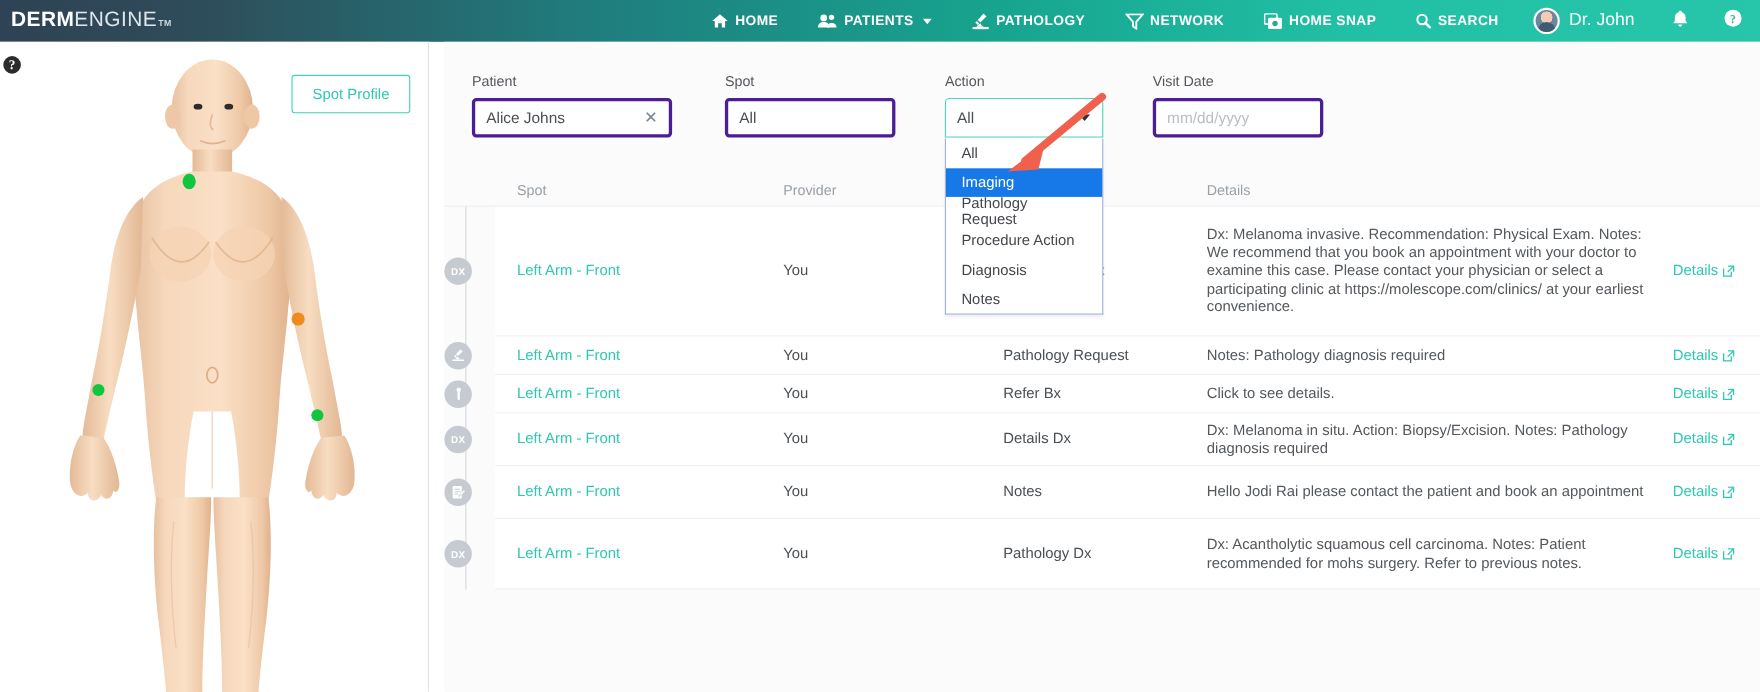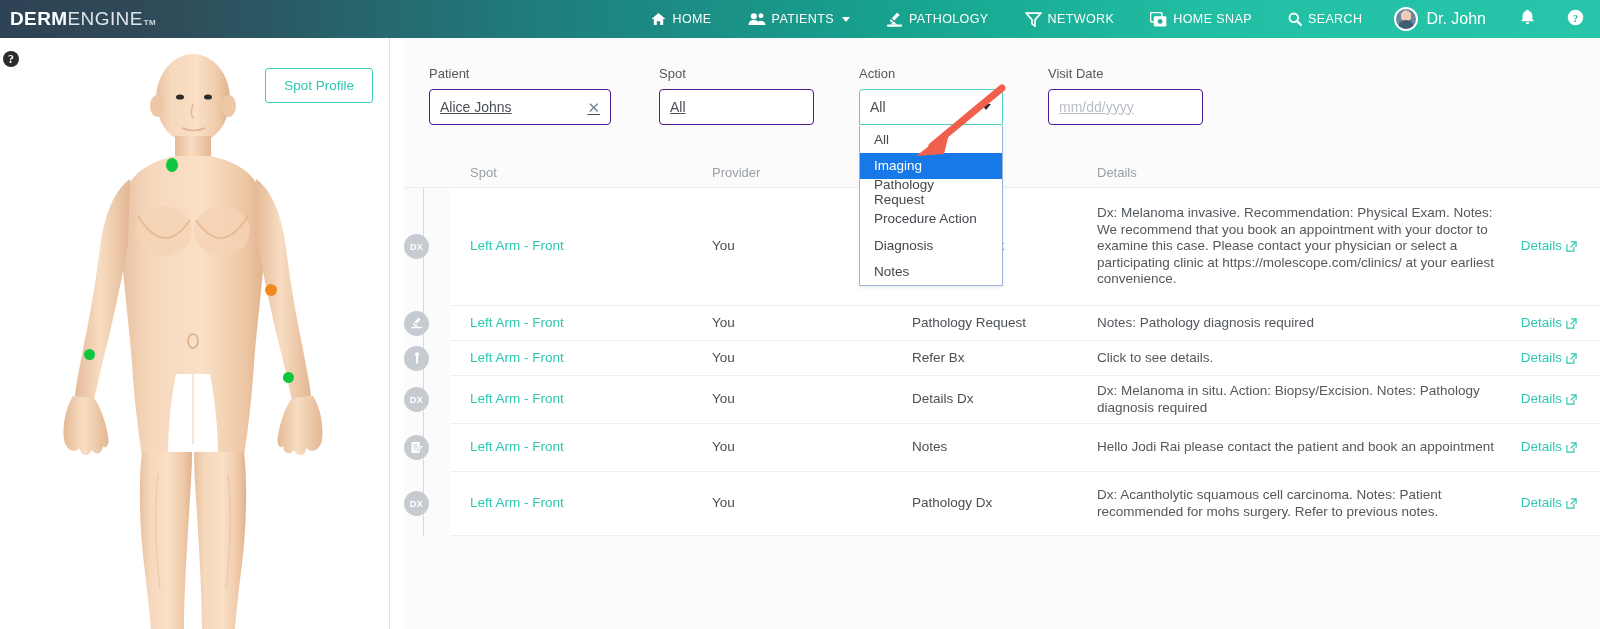--- a/index.html
+++ b/index.html
@@ -22,21 +22,21 @@
     margin-left: 10px; font-size: 19px; letter-spacing: .4px;
     font-weight: 700; color: #ffffff; display: flex; align-items: baseline;
     font-family: "Liberation Sans", sans-serif;
   }
   .brand .b-light { font-weight: 400; color: #dde6ea; }
   .brand .tm { font-size: 8px; vertical-align: super; margin-left: 1px; color: #cfd9de; }
 
   .nav-items { margin-left: auto; display: flex; align-items: center; height: 38px; }
   .nav-item {
     display: flex; align-items: center; gap: 6px;
-    color: #ffffff; font-size: 12.5px; font-weight: 400;
+    color: #ffffff; font-size: 12.5px; font-weight: 700;
     letter-spacing: .4px; padding: 0 18px; height: 38px; cursor: pointer;
     white-space: nowrap;
   }
   .nav-item .caret {
     width: 0; height: 0; margin-left: 2px;
     border-left: 4px solid transparent; border-right: 4px solid transparent;
     border-top: 5px solid #ffffff;
   }
   .nav-icon { display: inline-flex; align-items: center; }
   .nav-icon svg { display: block; }
@@ -83,23 +83,23 @@
   .main {
     position: absolute; top: 38px; left: 404px;
     width: 1210px; height: 591px;
     background: #fbfbfc;
   }
   .filters { position: relative; padding: 28px 0 0 25px; display: flex; height: 120px; }
   .field { position: relative; }
   .field-label { font-size: 13px; color: #55585c; margin-bottom: 8px; display: block; }
   .field-input {
     height: 36px; background: #ffffff;
-    border: 1px solid #4c1d95; border-radius: 4px;
+    border: 3px solid #4c1d95; border-radius: 4px;
     display: flex; align-items: center; padding: 0 10px;
-    font-size: 14px; color: #4a4f54; text-decoration: underline;
+    font-size: 14px; color: #4a4f54;
   }
   .field-input.placeholder { color: #b9bfc5; }
   .clear-x { margin-left: auto; color: #7b8691; font-size: 15px; cursor: pointer; line-height: 1; }
 
   .fw-patient { width: 182px; }
   .fw-spot    { width: 155px; }
   .fw-action  { width: 144px; }
   .fw-date    { width: 155px; }
 
   .gap-a { width: 48px; }

